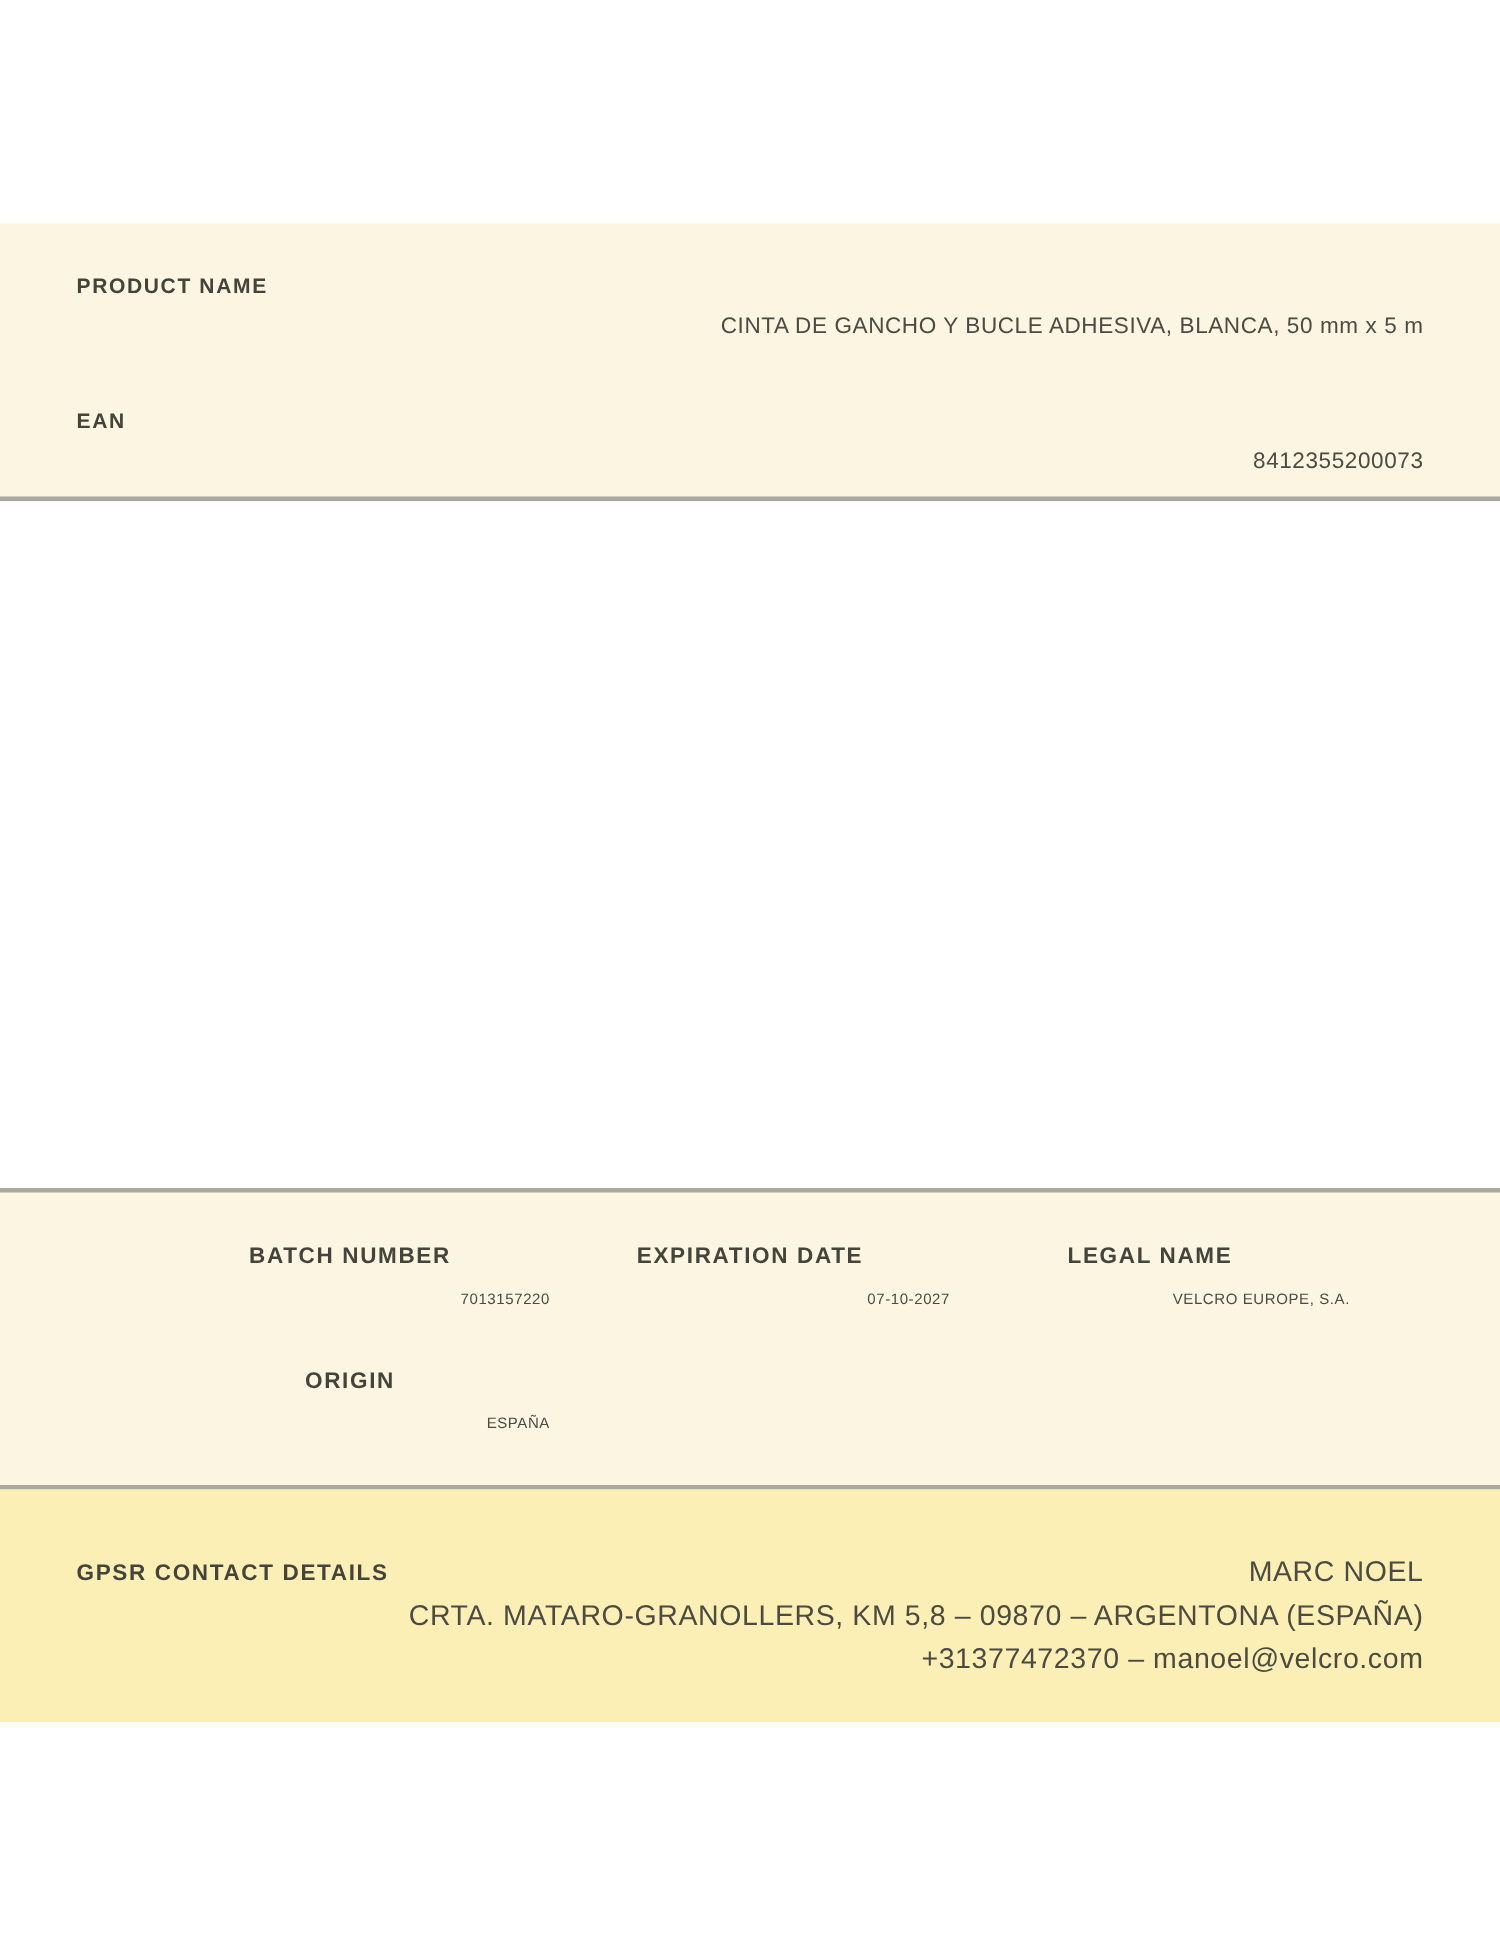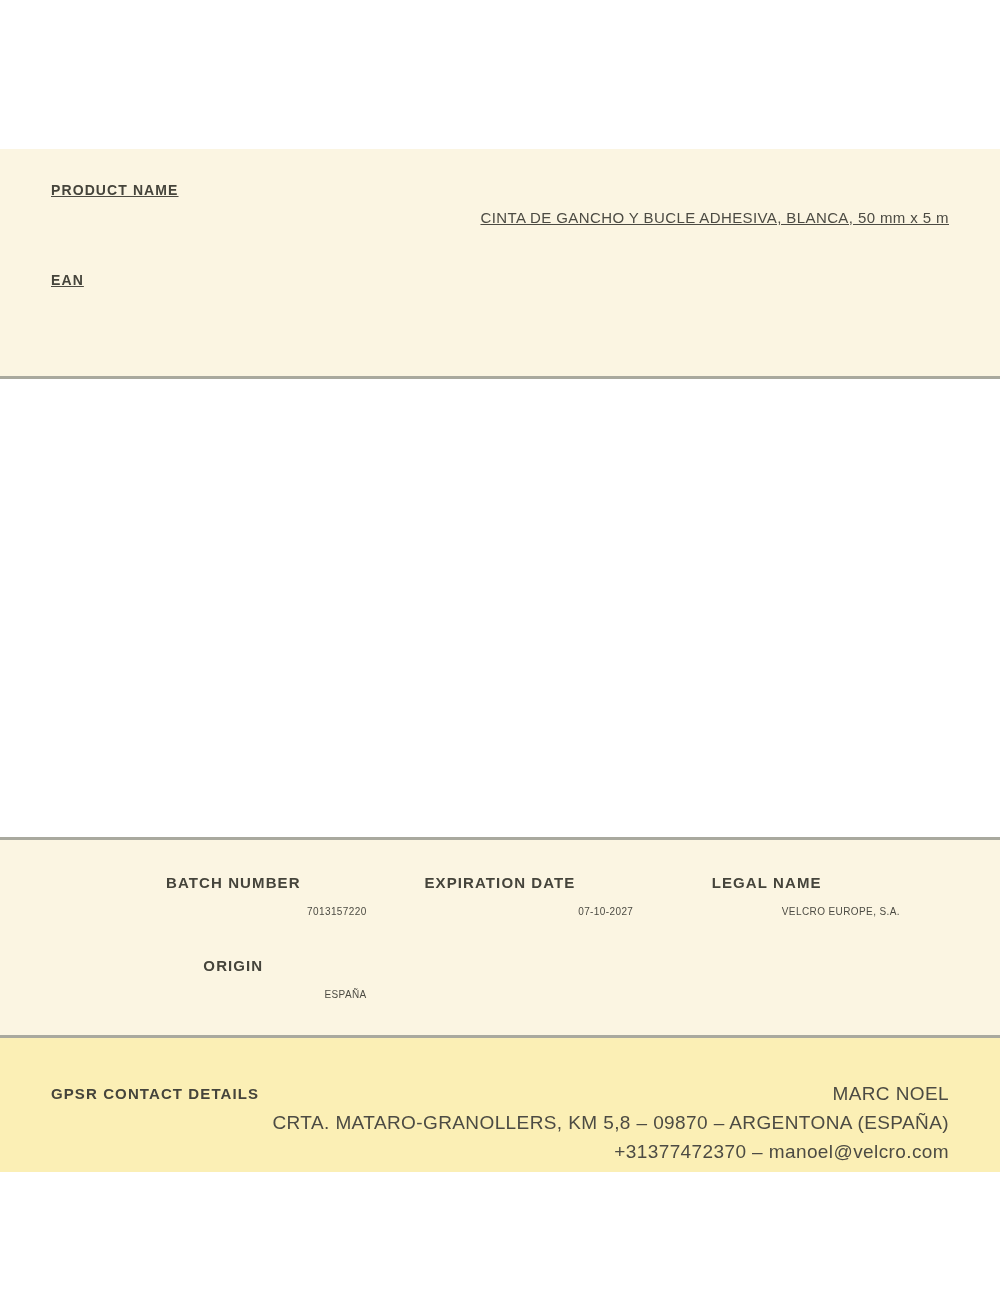--- a/index.html
+++ b/index.html
@@ -13,25 +13,24 @@
     font-family: "Liberation Sans", sans-serif;
     color: var(--value-text, #4c4b43);
     overflow: hidden;
   }
   .spacer-top { height: 149px; }
   .spacer-mid { height: 458px; }
 
   
   .panel-product {
     box-sizing: border-box;
-    height: 230px;
+    height: 185px;
     background: var(--panel-cream, #fbf5e2);
     border-bottom: 3px solid var(--divider, #a9a99e);
     padding: 27px 51px 0 51px;
-    text-decoration: underline;
   }
   .field-label {
     font-size: 14px;
     font-weight: bold;
     letter-spacing: 1.1px;
     line-height: 28px;
     color: var(--label-text, #45443b);
   }
   .field-value {
     font-size: 15px;
@@ -64,21 +63,21 @@
     line-height: 29px;
   }
   .batch-cell .field-value {
     font-size: 10px;
     line-height: 29px;
   }
 
   
   .panel-gpsr {
     box-sizing: border-box;
-    height: 134px;
+    height: 155px;
     background: var(--panel-yellow, #fbefb5);
     padding: 41px 51px 0 51px;
     display: flex;
     align-items: flex-start;
   }
   .gpsr-label {
     font-size: 15px;
     font-weight: bold;
     letter-spacing: 1.1px;
     line-height: 29px;
@@ -97,20 +96,21 @@
 </head>
 <body style="--panel-cream: #fbf5e2; --panel-yellow: #fbefb5; --divider: #a9a99e; --label-text: #45443b; --value-text: #4c4b43;">
 
 <div class="spacer-top"></div>
 
 <section class="panel-product">
   <div class="field-label">PRODUCT NAME</div>
   <div class="field-value">CINTA DE GANCHO Y BUCLE ADHESIVA, BLANCA, 50 mm x 5 m</div>
   <div class="field-gap"></div>
   <div class="field-label">EAN</div>
+  <div class="field-value">8412355200073</div>
 </section>
 
 <div class="spacer-mid"></div>
 
 <section class="panel-batch">
   <div class="batch-grid">
     <div class="batch-cell">
       <div class="field-label">BATCH NUMBER</div>
       <div class="field-value">7013157220</div>
     </div>

